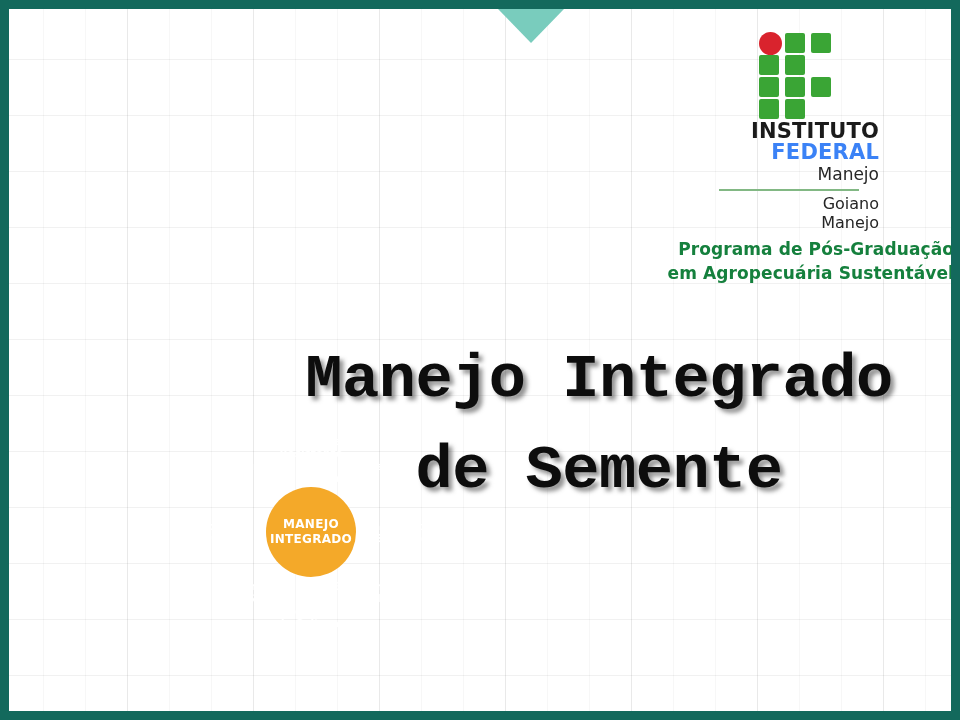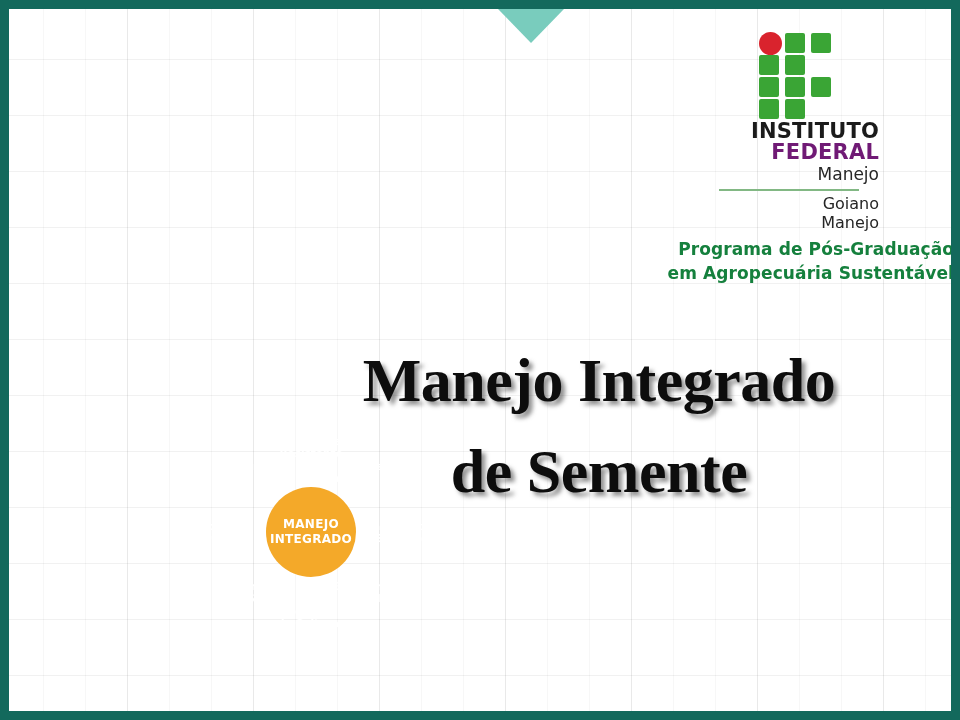--- a/index.html
+++ b/index.html
@@ -85,21 +85,21 @@
     font-size: 21px;
     font-weight: bold;
     letter-spacing: 0.2px;
     color: #1b1b1b;
     line-height: 0.98;
   }
   .logo-name-2 {
     font-size: 21px;
     font-weight: bold;
     letter-spacing: 0.2px;
-    color: #701a75;
+    color: #3b82f6;
     line-height: 1.0;
   }
   .logo-unit {
     font-size: 17px;
     color: #262626;
     line-height: 1.25;
     margin-top: 1px;
   }
   .logo-rule {
     width: 140px;
@@ -127,21 +127,21 @@
     letter-spacing: 0.1px;
   }
 
   
   .main-title {
     position: absolute;
     top: 326px;
     left: 250px;
     width: 680px;
     text-align: center;
-    font-family: Liberation Serif, serif;
+    font-family: Liberation Mono, monospace;
     font-size: 62px;
     font-weight: bold;
     color: #0d0d0d;
     line-height: 1.46;
     letter-spacing: -0.5px;
     text-shadow: 4px 4px 4px rgba(60,60,60,0.55);
   }
   .main-title .tl {
     display: block;
   }

